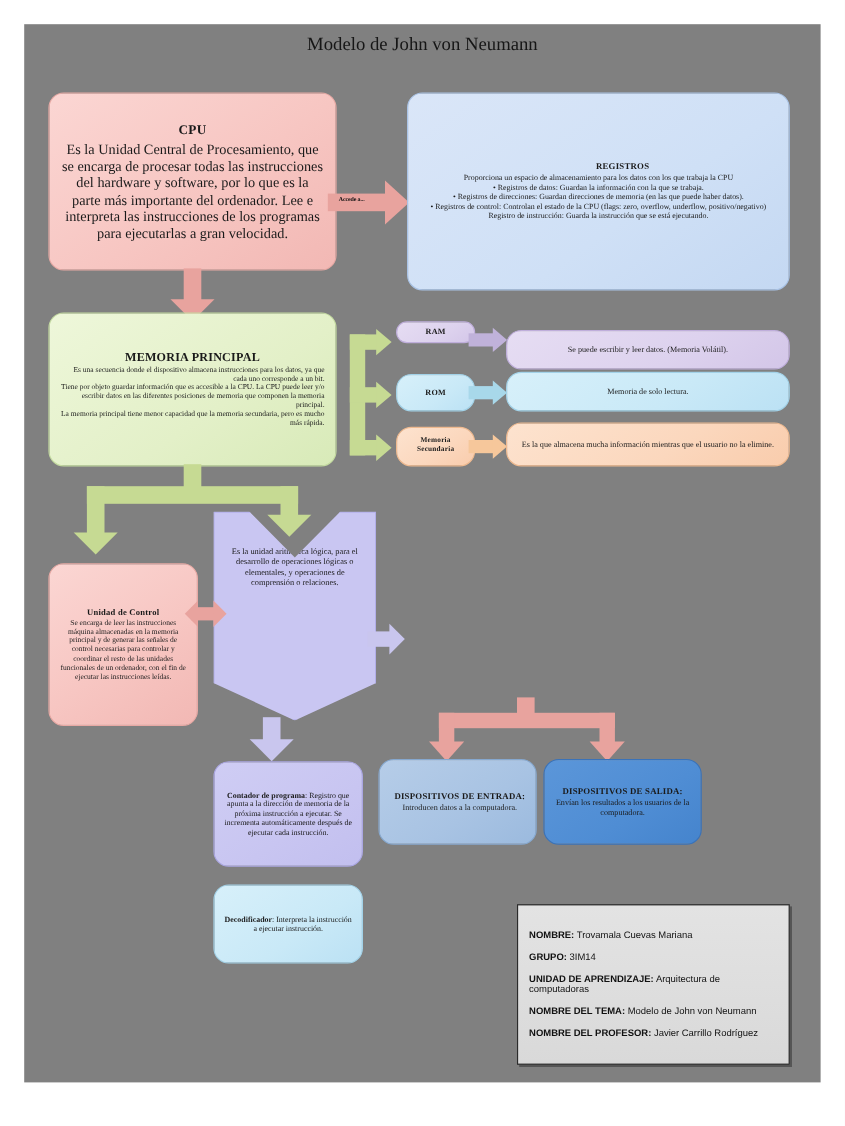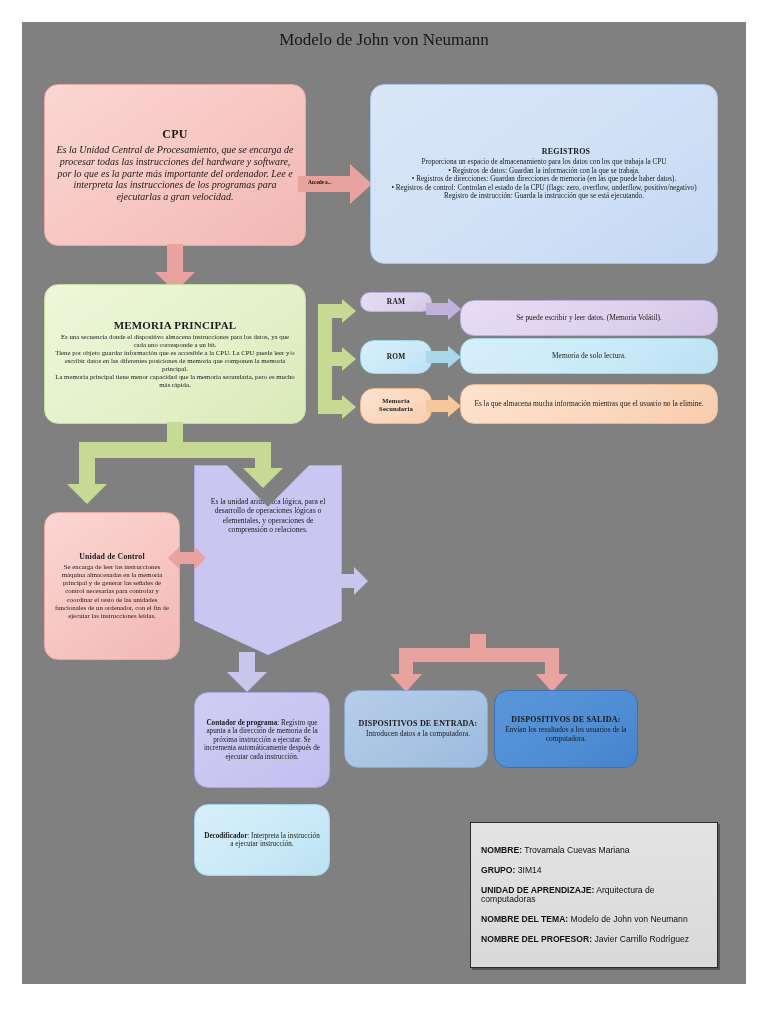--- a/index.html
+++ b/index.html
@@ -51,40 +51,40 @@
 </head>
 <body>
 
 <div id="page">
   <div id="canvas">
 
     <div id="title" style="top:8px;">Modelo de John von Neumann</div>
 
     <div class="box pink" style="left:22px;top:62px;width:262px;height:162px;">
       <div class="ttl" style="font-size:12px;">CPU</div>
-      <div class="bdy" style="font-size:10px;max-width:238px;font-style:italic;">Es la Unidad Central de Procesamiento, que se encarga de procesar todas las instrucciones del hardware y software, por lo que es la parte más importante del ordenador. Lee e interpreta las instrucciones de los programas para ejecutarlas a gran velocidad.</div>
+      <div class="bdy" style="font-size:13px;max-width:238px;">Es la Unidad Central de Procesamiento, que se encarga de procesar todas las instrucciones del hardware y software, por lo que es la parte más importante del ordenador. Lee e interpreta las instrucciones de los programas para ejecutarlas a gran velocidad.</div>
     </div>
 
     <div class="arrow ar-pink" style="left:276px;top:154px;width:54px;height:16px;"></div>
     <div class="tri" style="left:328px;top:142px;border-top:20px solid transparent;border-bottom:20px solid transparent;border-left:22px solid #e8a39e;"></div>
     <div class="arrowlabel" style="left:286px;top:157px;">Accede a...</div>
 
     <div class="box blue" style="left:348px;top:62px;width:348px;height:180px;">
       <div class="ttl" style="font-size:8px;padding-left:44px;">REGISTROS</div>
       <div class="bdy" style="font-size:7.2px;max-width:330px;white-space:pre-line;">Proporciona un espacio de almacenamiento para los datos con los que trabaja la CPU
 • Registros de datos: Guardan la información con la que se trabaja.
 • Registros de direcciones: Guardan direcciones de memoria (en las que puede haber datos).
 • Registros de control: Controlan el estado de la CPU (flags: zero, overflow, underflow, positivo/negativo)
 Registro de instrucción: Guarda la instrucción que se está ejecutando.</div>
     </div>
 
     <div class="arrow ar-pink" style="left:145px;top:222px;width:16px;height:30px;"></div>
     <div class="tri" style="left:133px;top:250px;border-left:20px solid transparent;border-right:20px solid transparent;border-top:20px solid #e8a39e;"></div>
 
-    <div class="box green" style="left:22px;top:262px;width:262px;height:140px;">
+    <div class="box green" style="left:22px;top:262px;width:262px;height:140px;text-align:right;">
       <div class="ttl" style="font-size:11px;">MEMORIA PRINCIPAL</div>
       <div class="bdy" style="font-size:6.8px;max-width:240px;white-space:pre-line;">Es una secuencia donde el dispositivo almacena instrucciones para los datos, ya que cada uno corresponde a un bit.
 Tiene por objeto guardar información que es accesible a la CPU. La CPU puede leer y/o escribir datos en las diferentes posiciones de memoria que componen la memoria principal.
 La memoria principal tiene menor capacidad que la memoria secundaria, pero es mucho más rápida.</div>
     </div>
 
     <div class="arrow ar-green" style="left:296px;top:282px;width:14px;height:110px;"></div>
     <div class="arrow ar-green" style="left:296px;top:282px;width:26px;height:14px;"></div>
     <div class="tri" style="left:320px;top:277px;border-top:12px solid transparent;border-bottom:12px solid transparent;border-left:14px solid #c6da93;"></div>
     <div class="arrow ar-green" style="left:296px;top:330px;width:26px;height:14px;"></div>

